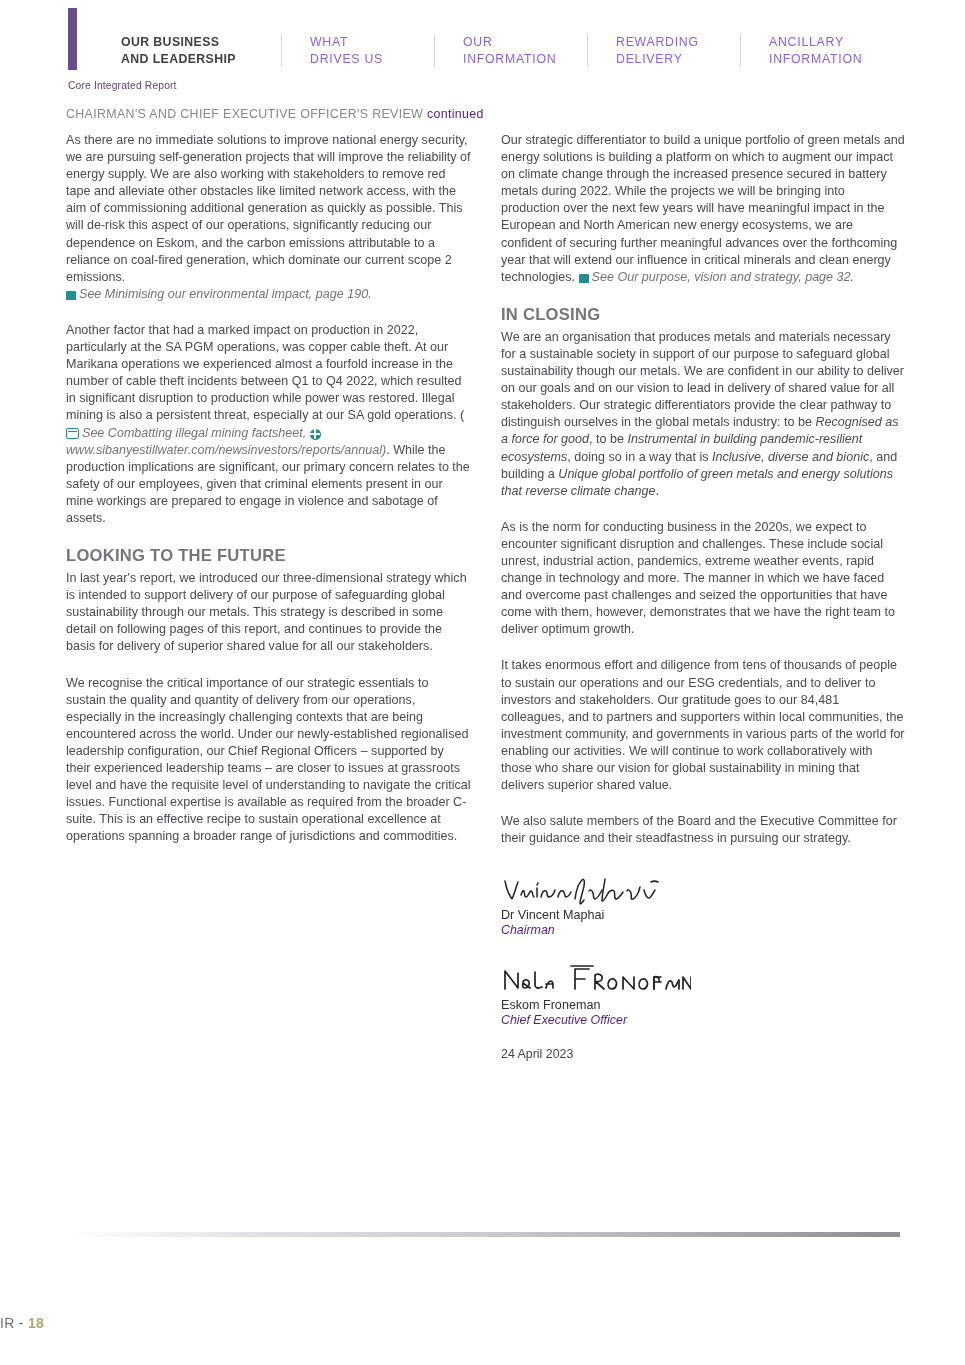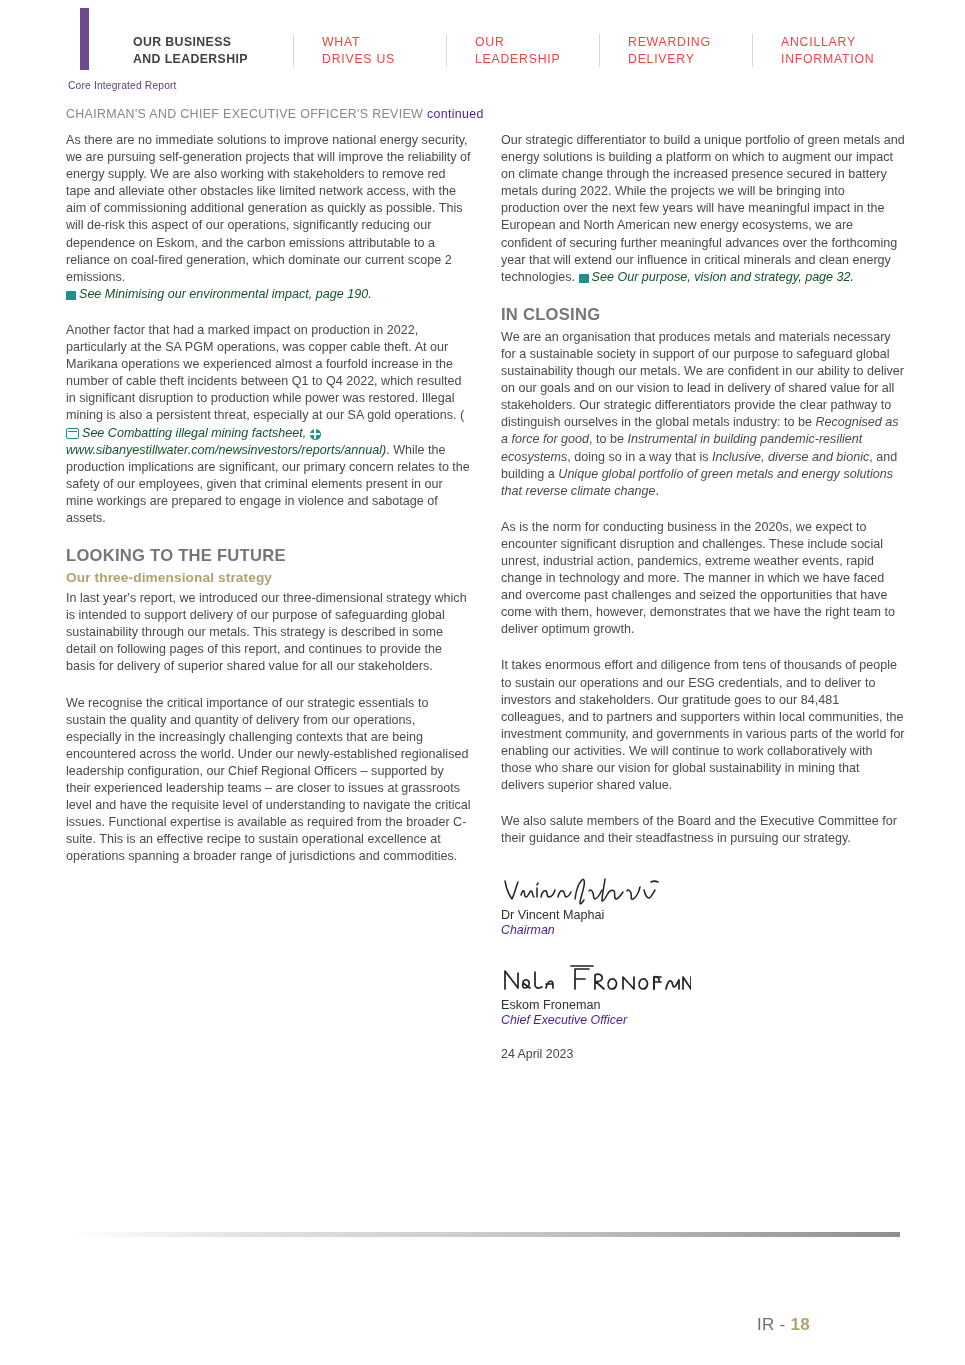--- a/index.html
+++ b/index.html
@@ -13,21 +13,21 @@
     position: relative;
     font-family: "Liberation Sans", sans-serif;
     color: #3d3d3d;
     overflow: hidden;
   }
 
   
   .page-header {
     position: absolute;
     top: 8px;
-    left: 80px;
+    left: 68px;
     right: 40px;
     height: 62px;
     display: flex;
     align-items: flex-start;
   }
   .brand-bar {
     width: 9px;
     height: 62px;
     background: #6b4a8e;
     flex: 0 0 auto;
@@ -35,21 +35,21 @@
   .nav-list {
     display: flex;
     align-items: flex-start;
     margin-left: 44px;
     padding-top: 26px;
   }
   .nav-item {
     font-size: 12.3px;
     line-height: 16.5px;
     letter-spacing: 0.75px;
-    color: #ef4444;
+    color: #8b5cf6;
     white-space: pre-line;
     padding-right: 28px;
     border-right: 1px solid #d9d9dd;
     margin-right: 28px;
     min-width: 96px;
   }
   .nav-item.active {
     color: #3f3f44;
     font-weight: bold;
     letter-spacing: 0.4px;
@@ -102,21 +102,21 @@
     line-height: 17.1px;
     color: #4a4a4f;
     letter-spacing: 0.01px;
   }
   p.body-text.tight {
     margin-bottom: 0;
   }
 
   .xref {
     font-style: italic;
-    color: #14532d;
+    color: #737373;
   }
 
   
   .ico {
     display: inline-block;
     vertical-align: -1px;
     margin-right: 3px;
   }
   .ico-book {
     width: 10px;
@@ -226,42 +226,42 @@
     top: 1232px;
     width: 832px;
     height: 5px;
     background: linear-gradient(to right, #ffffff 0%, #e2e2e4 22%, #c9c9cc 52%, #a5a5a9 82%, #8e8e93 100%);
   }
   .footer-page {
     position: absolute;
     top: 1315px;
     left: 0;
     width: 810px;
-    text-align: right;
-    font-size: 17px;
+    text-align: left;
+    font-size: 14px;
     letter-spacing: 0.3px;
     color: #6f6f74;
   }
   .footer-page .num {
     color: #b0a271;
     font-weight: bold;
   }
 </style>
 </head>
 <body>
 
 <div class="page-header">
   <div class="brand-bar"></div>
   <div class="nav-list">
     <div class="nav-item active">OUR BUSINESS
 AND LEADERSHIP</div>
     <div class="nav-item">WHAT
 DRIVES US</div>
     <div class="nav-item">OUR
-LEADERSHIP</div>
+INFORMATION</div>
     <div class="nav-item">REWARDING
 DELIVERY</div>
     <div class="nav-item">ANCILLARY
 INFORMATION</div>
   </div>
 </div>
 
 <div class="core-label">Core Integrated Report</div>
 
 <div class="review-title">
@@ -276,21 +276,20 @@
     <p class="body-text">
       <span class="ico ico-book"></span><span class="xref">See Minimising our environmental impact, page 190.</span>
     </p>
 
     <p class="body-text">
       <span>Another factor that had a marked impact on production in 2022, particularly at the SA PGM operations, was copper cable theft. At our Marikana operations we experienced almost a fourfold increase in the number of cable theft incidents between Q1 to Q4 2022, which resulted in significant disruption to production while power was restored. Illegal mining is also a persistent threat, especially at our SA gold operations. (</span><span class="ico ico-factsheet"></span><span class="xref">See Combatting illegal mining factsheet,</span> <span class="ico ico-globe"></span><span class="xref">www.sibanyestillwater.com/newsinvestors/reports/annual)</span><span>. While the production implications are significant, our primary concern relates to the safety of our employees, given that criminal elements present in our mine workings are prepared to engage in violence and sabotage of assets.</span>
     </p>
 
 
     <h2 class="section-heading">LOOKING TO THE FUTURE</h2>
-    <h3 class="sub-heading">Our three-dimensional strategy</h3>
 
     <p class="body-text">In last year's report, we introduced our three-dimensional strategy which is intended to support delivery of our purpose of safeguarding global sustainability through our metals. This strategy is described in some detail on following pages of this report, and continues to provide the basis for delivery of superior shared value for all our stakeholders.</p>
     <p class="body-text">We recognise the critical importance of our strategic essentials to sustain the quality and quantity of delivery from our operations, especially in the increasingly challenging contexts that are being encountered across the world. Under our newly-established regionalised leadership configuration, our Chief Regional Officers – supported by their experienced leadership teams – are closer to issues at grassroots level and have the requisite level of understanding to navigate the critical issues. Functional expertise is available as required from the broader C-suite. This is an effective recipe to sustain operational excellence at operations spanning a broader range of jurisdictions and commodities.</p>
   </div>
 
   <div class="col">
 
     <p class="body-text">
       <span>Our strategic differentiator to build a unique portfolio of green metals and energy solutions is building a platform on which to augment our impact on climate change through the increased presence secured in battery metals during 2022. While the projects we will be bringing into production over the next few years will have meaningful impact in the European and North American new energy ecosystems, we are confident of securing further meaningful advances over the forthcoming year that will extend our influence in critical minerals and clean energy technologies. </span><span class="ico ico-book"></span><span class="xref">See Our purpose, vision and strategy, page 32.</span>
     </p>

